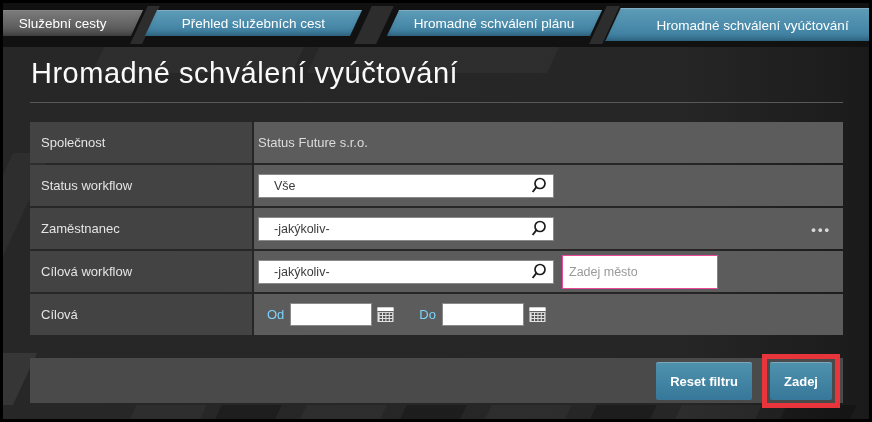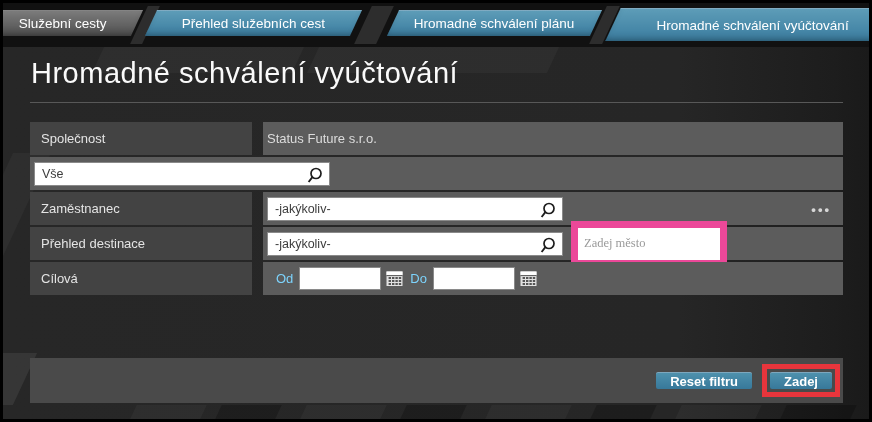--- a/index.html
+++ b/index.html
@@ -27,63 +27,63 @@
   .tab-active{top:5px;height:33px;}
   .tabstripe{position:absolute;top:3px;height:38px;background:#2d2d2d;transform:skewX(-25deg);}
   
   .page-title{
     position:absolute;left:28px;top:50px;height:40px;line-height:40px;
     color:#fafafa;font-size:29px;font-weight:300;letter-spacing:.5px;white-space:nowrap;
   }
   .title-rule{position:absolute;left:27px;top:99px;width:813px;height:1px;background:#585858;}
   
   .ftable{position:absolute;left:27px;top:119px;width:813px;}
-  .frow{display:flex;gap:11px;margin-bottom:2px;height:33px;}
+  .frow{display:flex;gap:2px;margin-bottom:2px;height:41px;}
   .fcell-label{
     width:222px;background:#434343;color:#e4e4e4;font-size:13px;
     display:flex;align-items:center;padding-left:11px;
   }
   .fcell-value{
     flex:1;background:#5c5c5c;color:#dcdcdc;font-size:13px;
     display:flex;align-items:center;padding-left:4px;position:relative;
   }
   .search-combo{
     width:296px;height:24px;background:#fff;border:1px solid #8a8a8a;
-    display:flex;align-items:flex-end;
+    display:flex;align-items:center;padding-left:8px;
   }
   .search-combo input{
     flex:1;border:0;outline:0;background:transparent;height:100%;
     padding:0 0 0 7px;font-size:12.5px;color:#3c3c3c;
     font-family:"Liberation Sans","DejaVu Sans",sans-serif;
   }
   .search-combo .mag{flex:0 0 auto;margin-right:5px;cursor:pointer;display:block;}
   .city-input{
-    width:156px;height:24px;background:#fff;border:7px solid #ec4899;
+    width:156px;height:24px;background:#fff;border:1px solid #ec4899;
     margin-left:8px;padding:16px 6px;font-size:12.5px;color:#3c3c3c;outline:0;
-    font-family:Liberation Serif, serif;
+    font-family:Liberation Sans, sans-serif;
   }
   .city-input::placeholder{color:#9a9a9a;}
   .more-dots{
     position:absolute;right:12px;top:50%;transform:translateY(-50%);
     color:#d6d6d6;font-size:13px;font-weight:bold;letter-spacing:2px;cursor:pointer;
   }
   .date-label{color:#7dd3fc;font-size:13px;}
   .date-input{
     width:82px;height:23px;background:#fff;border:1px solid #8a8a8a;
     margin-left:6px;padding:0 5px;font-size:12.5px;color:#3c3c3c;outline:0;
     font-family:"Liberation Sans","DejaVu Sans",sans-serif;
   }
   .cal{margin-left:4px;display:block;cursor:pointer;}
   
   .ffooter{
     position:absolute;left:27px;top:355px;width:813px;height:45px;background:#4a4a4a;
     display:flex;align-items:center;justify-content:flex-end;padding-right:3px;
   }
   .btn{
-    height:17px;padding:0 14px;border:0;border-radius:2px;cursor:pointer;
+    height:38px;padding:0 14px;border:0;border-radius:2px;cursor:pointer;
     background:linear-gradient(#4e91ad,#37789a);
     border-top:1px solid rgba(255,255,255,.35);
     color:#fff;font-size:13px;font-weight:bold;
     font-family:"Liberation Sans","DejaVu Sans",sans-serif;
     display:flex;align-items:center;justify-content:center;white-space:nowrap;
   }
   .red-box{
     margin-left:10px;border:5px solid #e8353c;padding:3px;
     display:flex;align-items:center;justify-content:center;
   }
@@ -136,20 +136,21 @@
     <div class="ftable">
 
       <div class="frow">
         <div class="fcell-label">Společnost</div>
         <div class="fcell-value">
           <span>Status Future s.r.o.</span>
         </div>
       </div>
 
       <div class="frow">
+        <div class="fcell-label">Status workflow</div>
         <div class="fcell-value">
           <div class="search-combo">
             <input type="text" value="Vše" style="">
             <svg class="mag" width="19" height="19" viewBox="0 0 19 19">
               <circle cx="11" cy="7.5" r="5" fill="none" stroke="#1d1d1d" stroke-width="1.7"></circle>
               <line x1="7.4" y1="11.2" x2="3.6" y2="16" stroke="#1d1d1d" stroke-width="1.9"></line>
             </svg>
           </div>
         </div>
       </div>
@@ -162,21 +163,21 @@
             <svg class="mag" width="19" height="19" viewBox="0 0 19 19">
               <circle cx="11" cy="7.5" r="5" fill="none" stroke="#1d1d1d" stroke-width="1.7"></circle>
               <line x1="7.4" y1="11.2" x2="3.6" y2="16" stroke="#1d1d1d" stroke-width="1.9"></line>
             </svg>
           </div>
           <span class="more-dots">•••</span>
         </div>
       </div>
 
       <div class="frow">
-        <div class="fcell-label">Přehled destinace</div>
+        <div class="fcell-label">Cílová workflow</div>
         <div class="fcell-value">
           <div class="search-combo">
             <input type="text" value="-jakýkoliv-" style="">
             <svg class="mag" width="19" height="19" viewBox="0 0 19 19">
               <circle cx="11" cy="7.5" r="5" fill="none" stroke="#1d1d1d" stroke-width="1.7"></circle>
               <line x1="7.4" y1="11.2" x2="3.6" y2="16" stroke="#1d1d1d" stroke-width="1.9"></line>
             </svg>
           </div>
           <input type="text" class="city-input" placeholder="Zadej město" style="">
         </div>
@@ -199,21 +200,21 @@
               <rect x="3.6" y="11" width="2.4" height="2"></rect>
                 <rect x="7" y="11" width="2.4" height="2"></rect>
                 <rect x="10.4" y="11" width="2.4" height="2"></rect>
                 <rect x="13.8" y="11" width="2.4" height="2"></rect>
               <rect x="3.6" y="14" width="2.4" height="2"></rect>
                 <rect x="7" y="14" width="2.4" height="2"></rect>
                 <rect x="10.4" y="14" width="2.4" height="2"></rect>
                 <rect x="13.8" y="14" width="2.4" height="2"></rect>
             </g>
           </svg>
-          <span class="date-label" style="margin-left:6px;">Do</span>
+          <span class="date-label" style="margin-left:24px;">Do</span>
           <input type="text" class="date-input" value="" style="">
           <svg class="cal" width="19" height="19" viewBox="0 0 19 19">
             <rect x="1.5" y="2.5" width="16" height="14.5" fill="#e2e2e2"></rect>
             <rect x="1.5" y="2.5" width="16" height="3.5" fill="#fff"></rect>
             <line x1="1.5" y1="6.6" x2="17.5" y2="6.6" stroke="#555" stroke-width="1"></line>
             <g fill="#555">
               <rect x="3.6" y="8" width="2.4" height="2"></rect>
                 <rect x="7" y="8" width="2.4" height="2"></rect>
                 <rect x="10.4" y="8" width="2.4" height="2"></rect>
                 <rect x="13.8" y="8" width="2.4" height="2"></rect>

